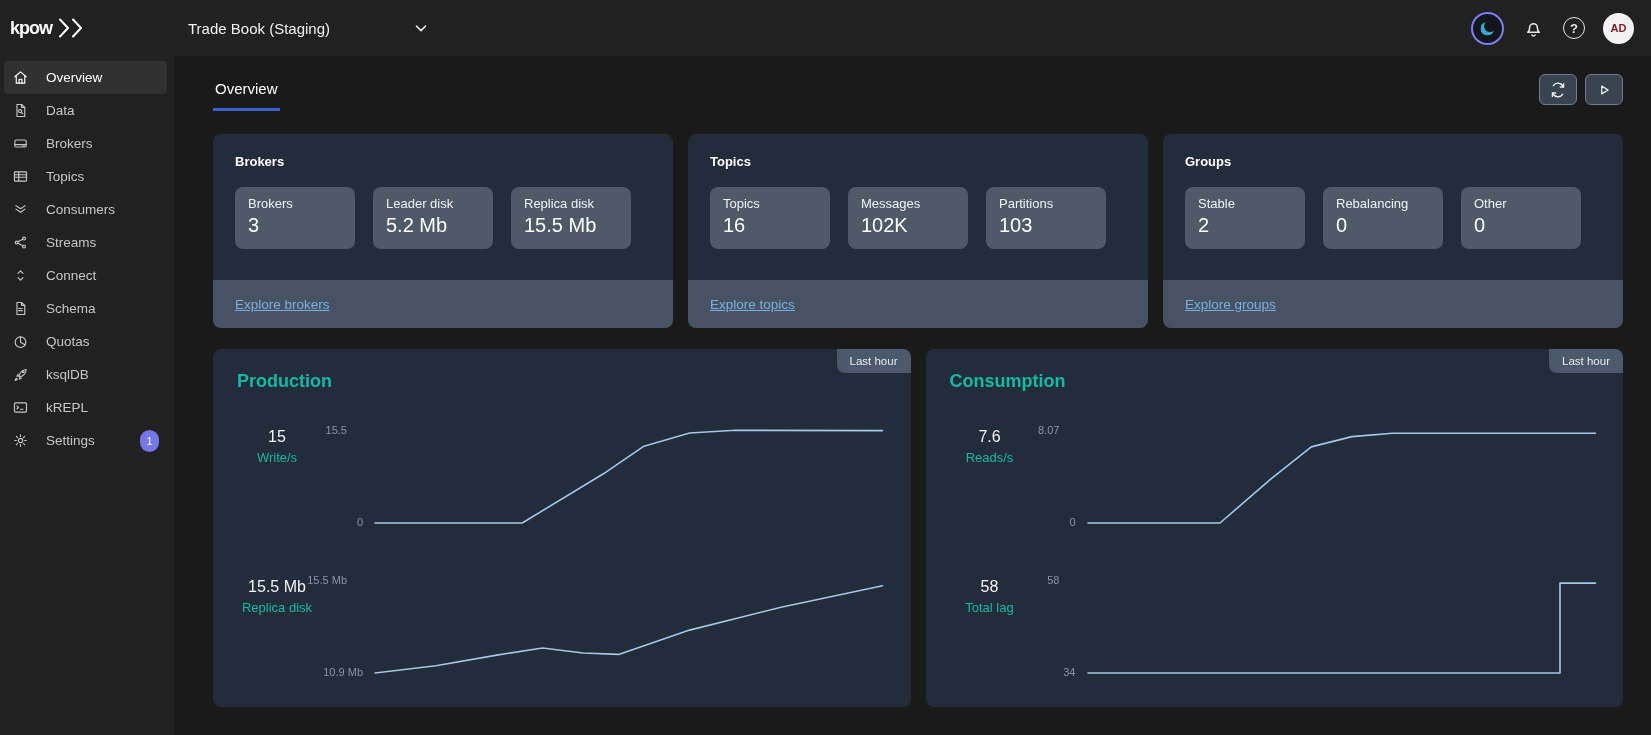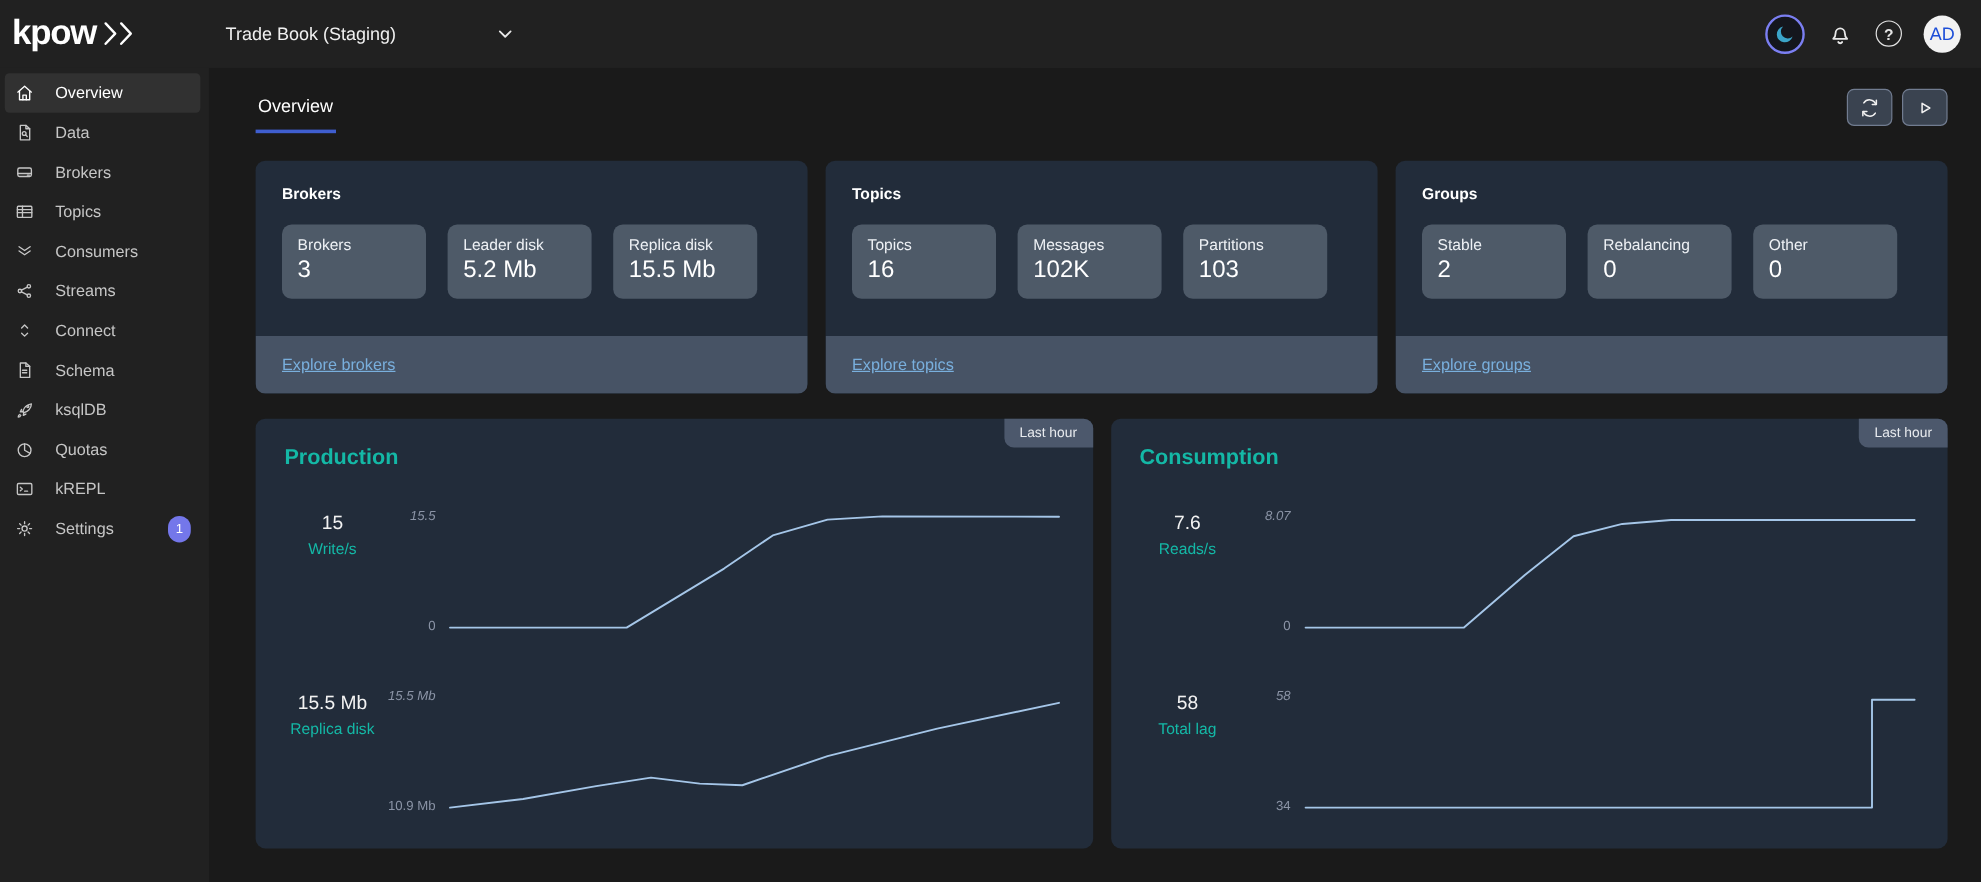--- a/index.html
+++ b/index.html
@@ -4,32 +4,32 @@
 <style>
   * { box-sizing: border-box; }
   html,body { width:1651px; height:735px; margin:0; overflow:hidden;
     background:var(--content_bg,#1a1a1a);
     font-family:"Liberation Sans", sans-serif; color:#e8e8e8; }
 
   
   .topbar { position:fixed; top:0; left:0; right:0; height:56px;
     background:var(--topbar_bg,#212121); display:flex; align-items:center; z-index:5; }
   .logo { width:174px; padding-left:10px; display:flex; align-items:center; gap:4px; cursor:pointer; }
-  .logo-text { font-size:29px; font-weight:800; letter-spacing:-1px; color:#fff; }
+  .logo-text { font-size:18px; font-weight:800; letter-spacing:-1px; color:#fff; }
   .env { margin-left:14px; display:flex; align-items:center; width:242px;
     justify-content:space-between; cursor:pointer; }
   .env-label { font-size:15px; color:#f0f0f0; }
   .top-actions { margin-left:auto; display:flex; align-items:center; gap:18px; padding-right:17px; }
   .icon-btn { background:none; border:none; padding:0; cursor:pointer; display:flex; align-items:center; }
   .moon-wrap { width:33px; height:33px; border-radius:50%; border:2px solid #7b7ff2;
     background:#14161d; display:flex; align-items:center; justify-content:center; }
   .help-circle { width:22px; height:22px; border:1.7px solid #e3e3e3; border-radius:50%;
     display:flex; align-items:center; justify-content:center; font-size:13px; font-weight:700; color:#e3e3e3; }
-  .avatar { width:31px; height:31px; border-radius:50%; background:#f2f2f2; color:#1d4ed8;
-    display:flex; align-items:center; justify-content:center; font-size:15px; font-weight:400; cursor:pointer; }
+  .avatar { width:31px; height:31px; border-radius:50%; background:#f2f2f2; color:#7f1d1d;
+    display:flex; align-items:center; justify-content:center; font-size:11px; font-weight:700; cursor:pointer; }
 
   
   .sidebar { position:fixed; top:56px; left:0; bottom:0; width:174px;
     background:var(--topbar_bg,#212121); padding-top:5px; }
   .side-item { height:33px; margin:0 7px 0 4px; padding:0 8px 0 8px; border-radius:4px;
     display:flex; align-items:center; gap:17px; color:#c6c6c6; font-size:13.5px; cursor:pointer; }
   .side-item svg { flex:0 0 auto; }
   .side-item.active { background:#313131; color:#fff; }
   .side-badge { margin-left:auto; background:var(--badge,#7477ea); color:#fff; font-size:11px;
     min-width:19px; height:22px; padding:0 4px; border-radius:10px;
@@ -65,21 +65,21 @@
   .time-badge { position:absolute; top:0; right:0; background:#4c586c; color:#e8ebef;
     font-size:11.5px; padding:6px 13px; border-radius:0 8px 0 8px; }
   .panel-title { margin:0; font-size:18px; font-weight:700; color:#14b8a6; }
   .chart-row { display:flex; height:100px; }
   .chart-row.first { margin-top:34px; }
   .chart-row.second { margin-top:50px; }
   .cstat { width:80px; display:flex; flex-direction:column; align-items:center; padding-top:2px; }
   .cstat-value { font-size:16px; color:#f2f2f2; }
   .cstat-label { font-size:13px; color:#14b8a6; margin-top:4px; white-space:nowrap; }
   .caxis { width:56px; position:relative; font-size:11px; color:#8b94a6; }
-  .caxis .ymax { position:absolute; top:-2px; right:10px; white-space:nowrap;font-style:italic; }
+  .caxis .ymax { position:absolute; top:-2px; right:26px; white-space:nowrap; }
   .caxis .ymin { position:absolute; bottom:-2px; right:10px; white-space:nowrap; }
   .plot { flex:1; position:relative; }
   .plot svg { position:absolute; inset:0; }
 </style>
 </head>
 <body>
 
 <header class="topbar">
   <div class="logo">
     <span class="logo-text">kpow</span>
@@ -175,33 +175,33 @@
       <div class="side-item">
         <svg width="17" height="17" viewBox="0 0 24 24" fill="none" stroke="currentColor" stroke-width="1.6" stroke-linecap="round" stroke-linejoin="round">
           <path d="M7 3.5h6.5L18 7.5V20.5H7z"></path>
           <path d="M13.5 3.5v4H18"></path>
           <path d="M9.5 12h5M9.5 15h5"></path>
         </svg>
         <span>Schema</span>
       </div>
       <div class="side-item">
         <svg width="17" height="17" viewBox="0 0 24 24" fill="none" stroke="currentColor" stroke-width="1.6" stroke-linecap="round" stroke-linejoin="round">
+          <circle cx="12" cy="13" r="7.5"></circle>
+          <path d="M12 13V5.5M12 13l6.5 3.7"></path>
+        </svg>
+        <span>Quotas</span>
+      </div>
+      <div class="side-item">
+        <svg width="17" height="17" viewBox="0 0 24 24" fill="none" stroke="currentColor" stroke-width="1.6" stroke-linecap="round" stroke-linejoin="round">
           <path d="M10 14c1-4 4.5-8.5 10-9 0 5.5-4.5 9.5-9 10.5"></path>
           <path d="M10 14l1 1.5M10 14l-3 .5 1.5-3M11 15.5l-.5 3 3-1.5"></path>
           <circle cx="15.8" cy="8.2" r="1.2"></circle>
           <path d="M6.5 17.5c-1.3.4-2 1.7-2 3 1.3 0 2.6-.7 3-2"></path>
         </svg>
         <span>ksqlDB</span>
-      </div>
-      <div class="side-item">
-        <svg width="17" height="17" viewBox="0 0 24 24" fill="none" stroke="currentColor" stroke-width="1.6" stroke-linecap="round" stroke-linejoin="round">
-          <circle cx="12" cy="13" r="7.5"></circle>
-          <path d="M12 13V5.5M12 13l6.5 3.7"></path>
-        </svg>
-        <span>Quotas</span>
       </div>
       <div class="side-item">
         <svg width="17" height="17" viewBox="0 0 24 24" fill="none" stroke="currentColor" stroke-width="1.6" stroke-linecap="round" stroke-linejoin="round">
           <rect x="3.5" y="5.5" width="17" height="13" rx="1.5"></rect>
           <path d="M7 10l2.3 2L7 14"></path>
           <path d="M12 14.5h3.5"></path>
         </svg>
         <span>kREPL</span>
       </div>
       <div class="side-item">

